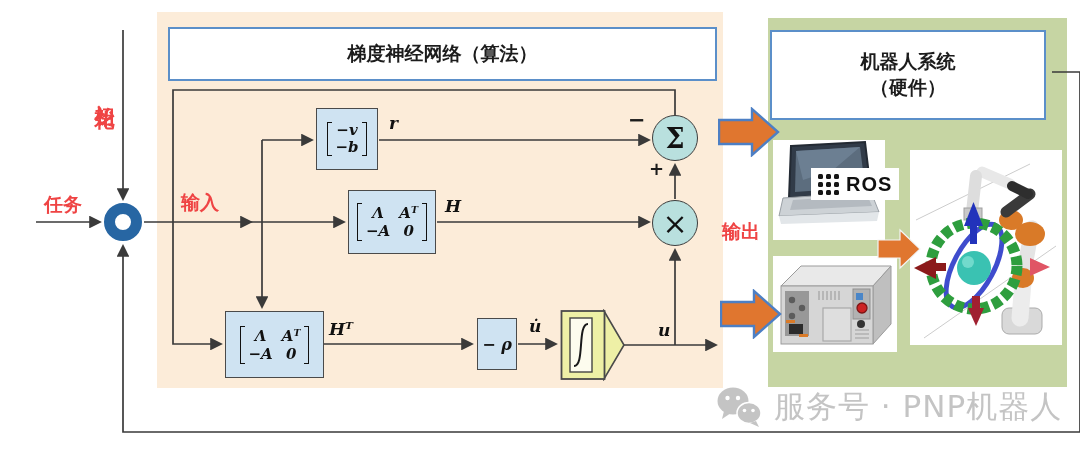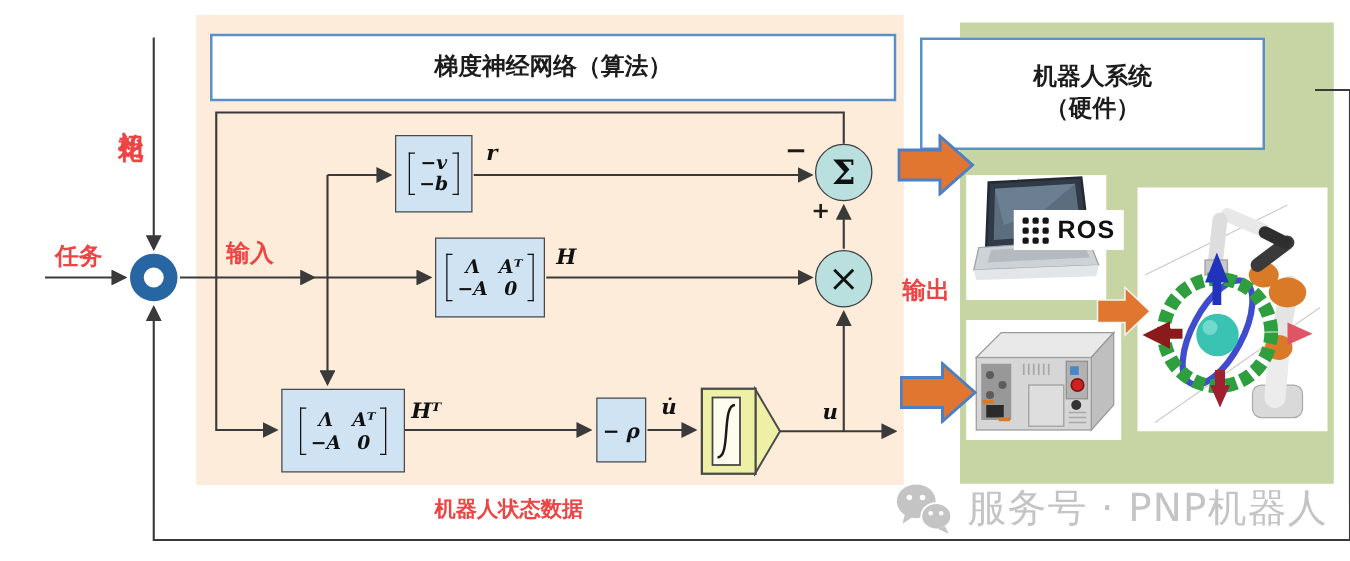--- a/index.html
+++ b/index.html
@@ -59,21 +59,21 @@
 <body>
 
 <div id="stage">
 
   <div class="abs peach" style="left:137px;top:12px;width:566px;height:376px;"></div>
   <div class="abs green" style="left:748px;top:18px;width:299px;height:369px;"></div>
 
   <div class="abs titlebox" style="left:148px;top:27px;width:545px;height:50px;">
     <span>梯度神经网络（算法）</span>
   </div>
-  <div class="abs titlebox" style="left:716px;top:30px;width:272px;height:86px;">
+  <div class="abs titlebox" style="left:750px;top:30px;width:272px;height:86px;">
     <span>机器人系统</span>
     <span>（硬件）</span>
   </div>
 
   <svg class="wires">
     <defs>
       <marker id="ah" viewBox="0 0 10 10" refX="8.5" refY="5" markerWidth="7.5" markerHeight="7.5" orient="auto-start-reverse">
         <path d="M0,0 L10,5 L0,10 z" fill="#3a3a3a"></path>
       </marker>
     </defs>
@@ -155,21 +155,20 @@
   <div class="abs circle" style="left:632px;top:200px;width:46px;height:46px;font-size:30px;">
     <span>×</span>
   </div>
   <div class="abs sign" style="left:608px;top:108px;font-size:21px;">−</div>
   <div class="abs sign" style="left:629px;top:158px;font-size:18px;">+</div>
 
   <div class="abs lbl vert" style="left:72px;top:88px;font-size:20px;">初始化</div>
   <div class="abs lbl" style="left:24px;top:192px;">任务</div>
   <div class="abs lbl" style="left:161px;top:190px;">输入</div>
   <div class="abs lbl" style="left:702px;top:219px;">输出</div>
-  <div class="abs lbl" style="left:297px;top:396px;width:180px;text-align:center;font-size:17px;">机器人状态数据</div>
 
   <div class="abs mlabel" style="left:369px;top:113px;">r</div>
   <div class="abs mlabel" style="left:425px;top:196px;">H</div>
   <div class="abs mlabel" style="left:309px;top:319px;">Hᵀ</div>
   <div class="abs mlabel" style="left:509px;top:316px;">u̇</div>
   <div class="abs mlabel" style="left:638px;top:320px;">u</div>
 
   <div class="abs imgframe" style="left:753px;top:140px;width:112px;height:100px;">
     <svg width="112" height="100" viewBox="0 0 112 100">
       <polygon points="18,6 92,2 98,52 16,58" fill="#313b48" stroke="#232a33" stroke-width="2"></polygon>

